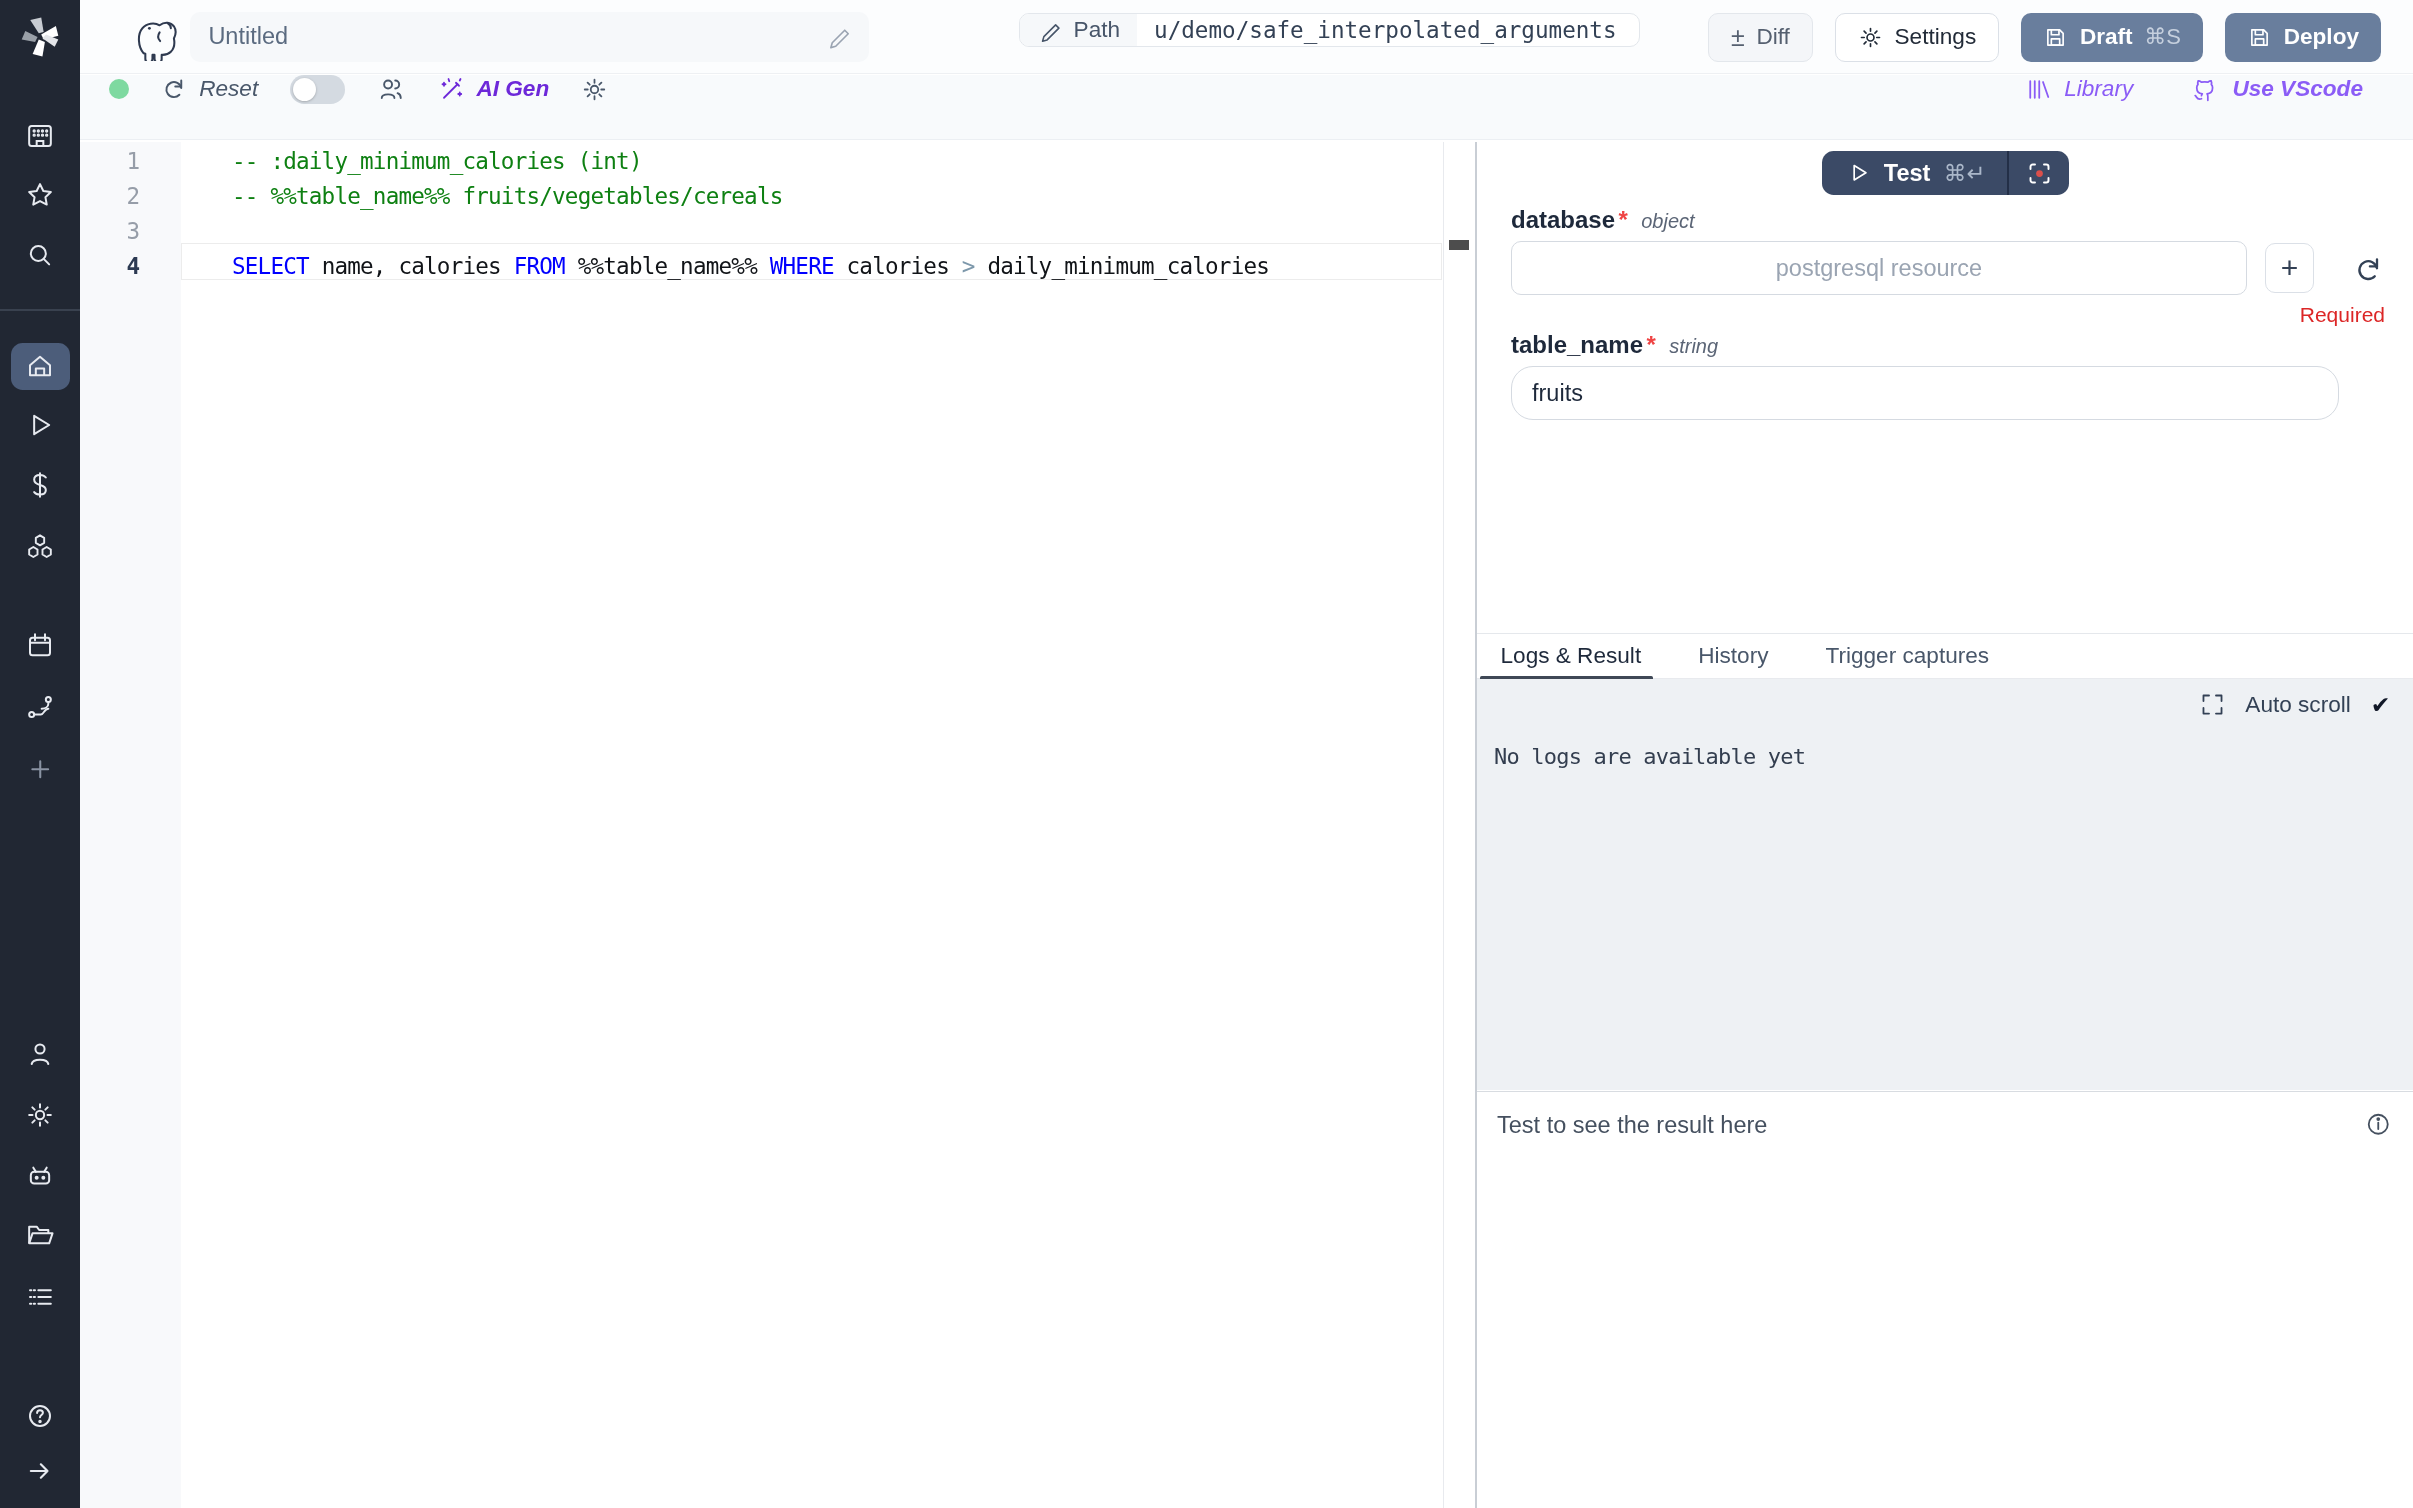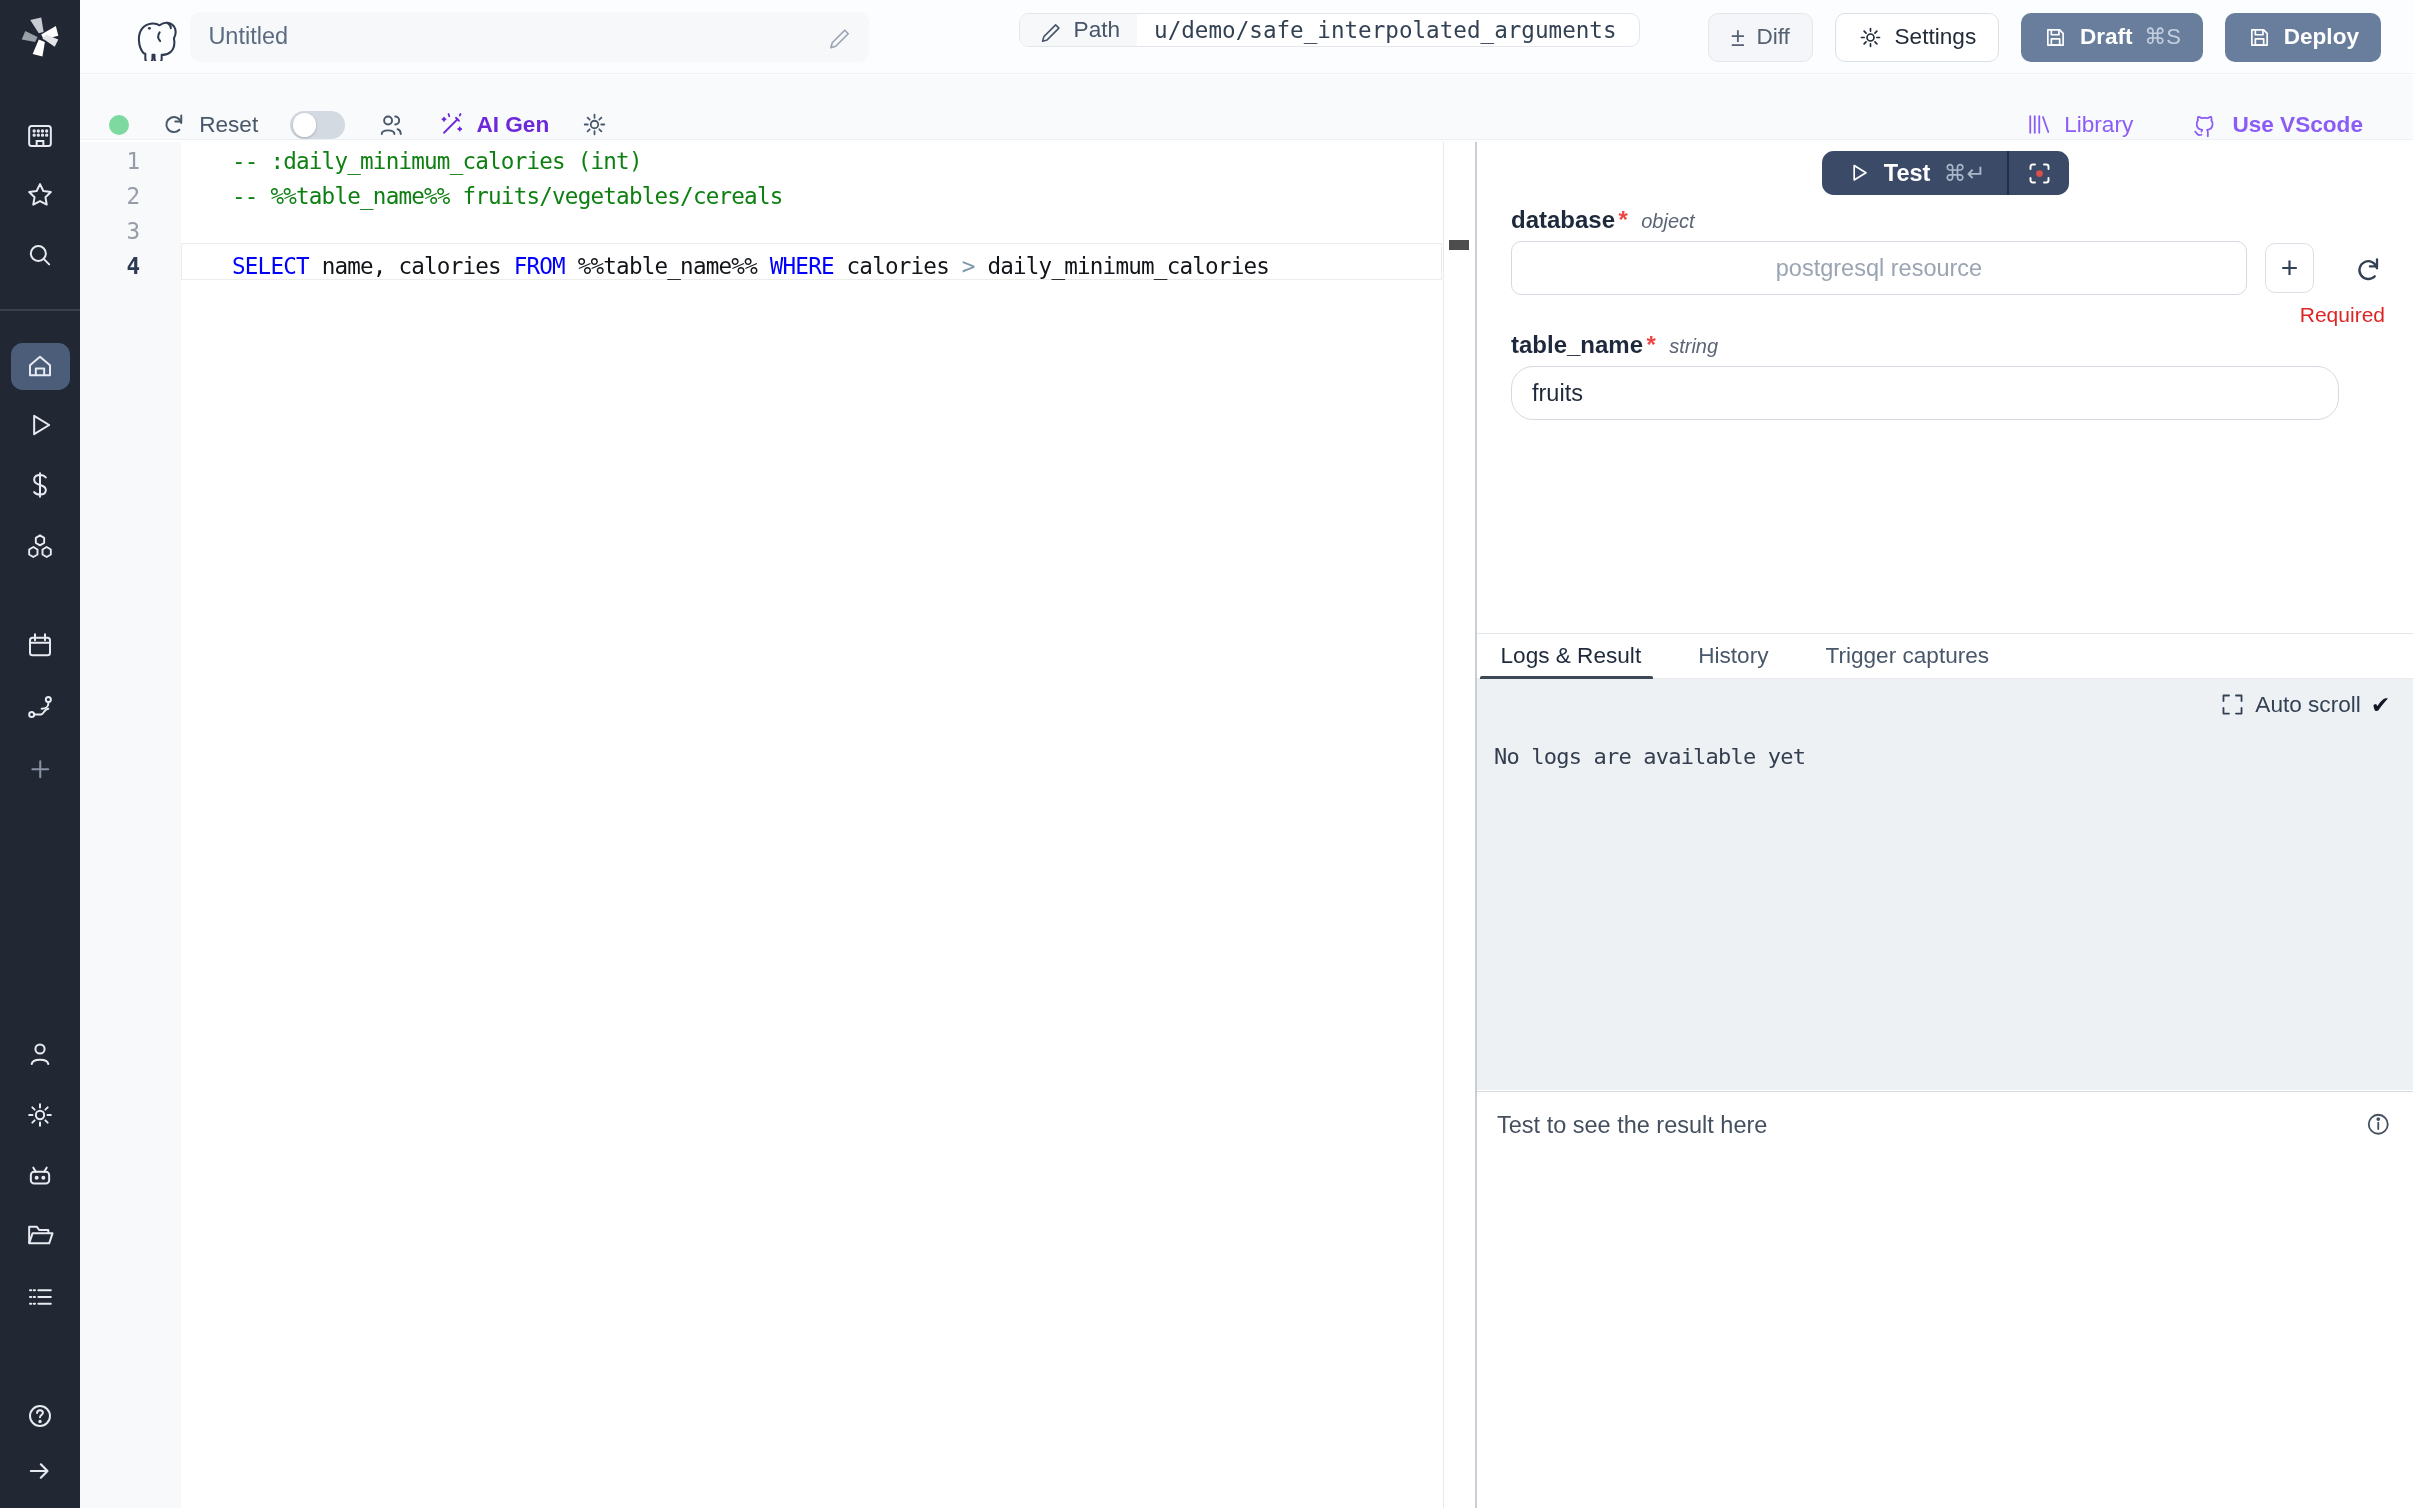--- a/index.html
+++ b/index.html
@@ -26,21 +26,21 @@
   .path-left { display:flex; align-items:center; gap:11.7px; background:#f6f8fa; padding:0 17px 0 18.4px; color:#475569; font-size:22.6px; }
   .path-right { display:flex; align-items:center; padding:0 22px 0 17px; font-family:"DejaVu Sans Mono", monospace; font-size:22.6px; color:#334155; }
   .tb-buttons { position:absolute; right:32px; top:12.6px; display:flex; gap:22px; }
   .btn { height:49px; display:flex; align-items:center; gap:11.7px; border-radius:10px; font-size:22.6px; padding:0 22px; cursor:pointer; }
   .btn-diff { background:#f4f6f9; border:1.7px solid #e3e7ec; color:#5260722; color:#556070; }
   .btn-settings { background:#ffffff; border:1.7px solid #dbe0e7; color:#222b38; }
   .btn-slate { background:#697e9d; color:#ffffff; border:none; font-weight:bold; }
   .kbd-hint { color:#c6d0de; font-weight:normal; font-size:22px; }
 
   
-  .toolbar2 { position:absolute; left:80px; top:75px; right:0; height:65px; background:#f8fafc; border-bottom:1.7px solid #eceff3; display:flex; align-items:flex-end; }
+  .toolbar2 { position:absolute; left:80px; top:75px; right:0; height:65px; background:#f8fafc; border-bottom:1.7px solid #eceff3; display:flex; align-items:flex-start;font-style:italic; }
   .t2-left { display:flex; align-items:center; gap:32px; padding-left:28.5px; }
   .status-dot { width:20px; height:20px; border-radius:50%; background:#7ed9a0; }
   .t2-group { display:flex; align-items:center; gap:11.7px; color:#49576a; font-size:22.6px; cursor:pointer; }
   .toggle { width:55px; height:28.5px; border-radius:14.2px; background:#d4dae1; position:relative; cursor:pointer; }
   .toggle .knob { position:absolute; left:2.5px; top:2.5px; width:23.5px; height:23.5px; background:#ffffff; border-radius:50%; box-shadow:0 0.8px 2.5px rgba(0,0,0,.25); }
   .aigen { color:#6d28d9; font-weight:bold; }
   .t2-right { position:absolute; right:50px; display:flex; align-items:center; gap:59px; }
   .t2-right .t2-group { color:#8b5cf6; }
   .vscode { font-weight:bold; color:#222b38; }
 
@@ -80,21 +80,21 @@
   .plus-btn { position:absolute; left:788px; top:101px; width:49px; height:50px; border:1.7px solid #dbe0e7; border-radius:10px; background:#ffffff; display:flex; align-items:center; justify-content:center; font-size:30px; color:#334155; cursor:pointer; }
   .refresh-btn { position:absolute; left:873px; top:109px; width:37px; height:37px; color:#334155; cursor:pointer; display:flex; align-items:center; justify-content:center; }
   .required-note { position:absolute; right:29px; top:161px; font-size:21px; color:#dc2626; }
 
   .tabs { position:absolute; left:0; top:491px; width:100%; height:46px; border-top:1.7px solid #e5e8ec; border-bottom:1.7px solid #e8eaee; display:flex; align-items:center; gap:57px; padding-left:23.5px; }
   .tab { font-size:22.6px; color:#49576a; cursor:pointer; }
   .tab.active { color:#1e293b; }
   .tab-underline { position:absolute; left:3.4px; bottom:-1.7px; width:173px; height:4.2px; background:#3f4856; border-radius:1.7px; }
 
   .logs-area { position:absolute; left:0; top:537px; width:100%; height:411px; background:#eef1f4; }
-  .autoscroll { position:absolute; right:23.5px; top:11.7px; display:flex; align-items:center; gap:10px; color:#334155; font-size:22.6px; cursor:pointer; }
+  .autoscroll { position:absolute; right:23.5px; top:11.7px; display:flex; align-items:center; gap:20px; color:#334155; font-size:22.6px; cursor:pointer; }
   .autoscroll .check { font-size:23.5px; color:#111827; }
   .nolog { position:absolute; left:17px; top:65px; font-family:"DejaVu Sans Mono", monospace; font-size:22px; color:#333e4f; letter-spacing:-0.8px; }
 
   .result-area { position:absolute; left:0; top:949px; width:100%; height:418px; background:#ffffff; border-top:1.7px solid #d8dce1; }
   .result-text { position:absolute; left:20px; top:20px; font-size:23.5px; color:#45505f; }
   .info-btn { position:absolute; right:22px; top:18.4px; color:#45505f; cursor:pointer; }
 </style>
 </head>
 <body>
 

